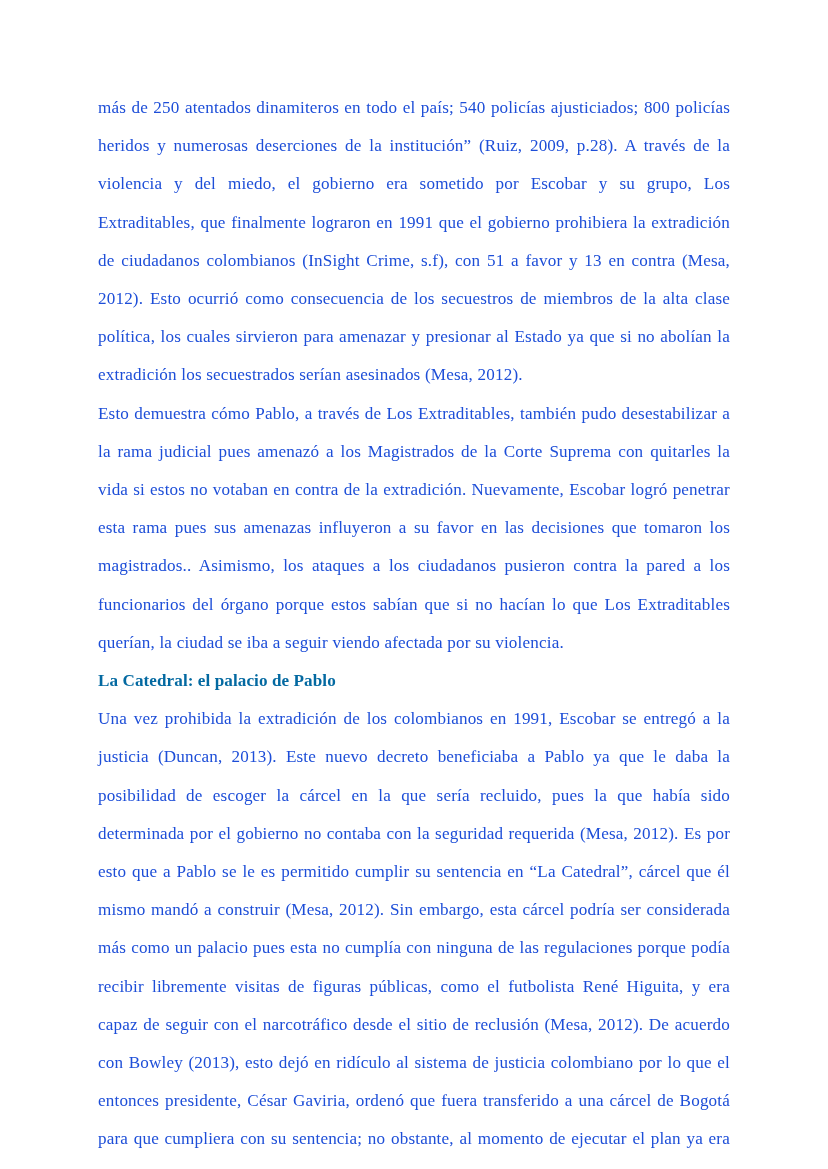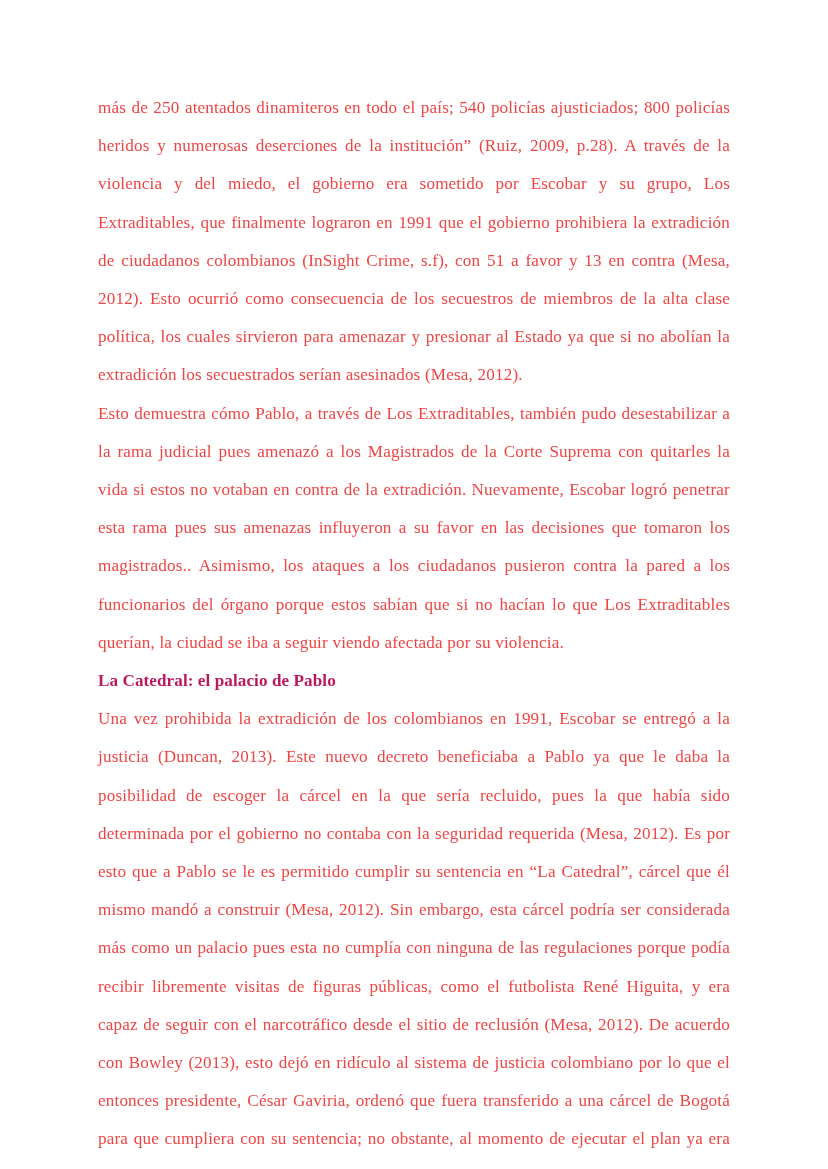--- a/index.html
+++ b/index.html
@@ -27,34 +27,34 @@
     top: 89px;
     width: 632px;
   }
   p.para {
     margin: 0;
     padding: 0;
     text-align: justify;
     text-justify: inter-word;
     font-size: 17.1px;
     line-height: 38.2px;
-    color: #ef4444;
+    color: #1d4ed8;
     letter-spacing: 0.01em;
     word-spacing: 0.005em;
     -webkit-hyphens: none;
     hyphens: none;
   }
   h2.section-heading {
     margin: 0;
     padding: 0;
     font-size: 17.1px;
     line-height: 38.2px;
     font-weight: bold;
     text-align: left;
-    color: #be185d;
+    color: #0369a1;
     letter-spacing: 0.005em;
   }
 </style>
 </head>
 <body>
 
 <div class="page">
   <div class="content">
 
     <p class="para">más de 250 atentados dinamiteros en todo el país; 540 policías ajusticiados; 800 policías heridos y numerosas deserciones de la institución” (Ruiz, 2009, p.28).  A través de la violencia y del miedo, el gobierno era sometido por Escobar y su grupo, Los Extraditables, que finalmente lograron en 1991 que el gobierno prohibiera la extradición de ciudadanos colombianos (InSight Crime, s.f), con 51 a favor y 13 en contra (Mesa, 2012). Esto ocurrió como consecuencia de los secuestros de miembros de la alta clase política, los cuales sirvieron para amenazar y presionar al Estado ya que si no abolían la extradición los secuestrados serían asesinados (Mesa, 2012).</p>

